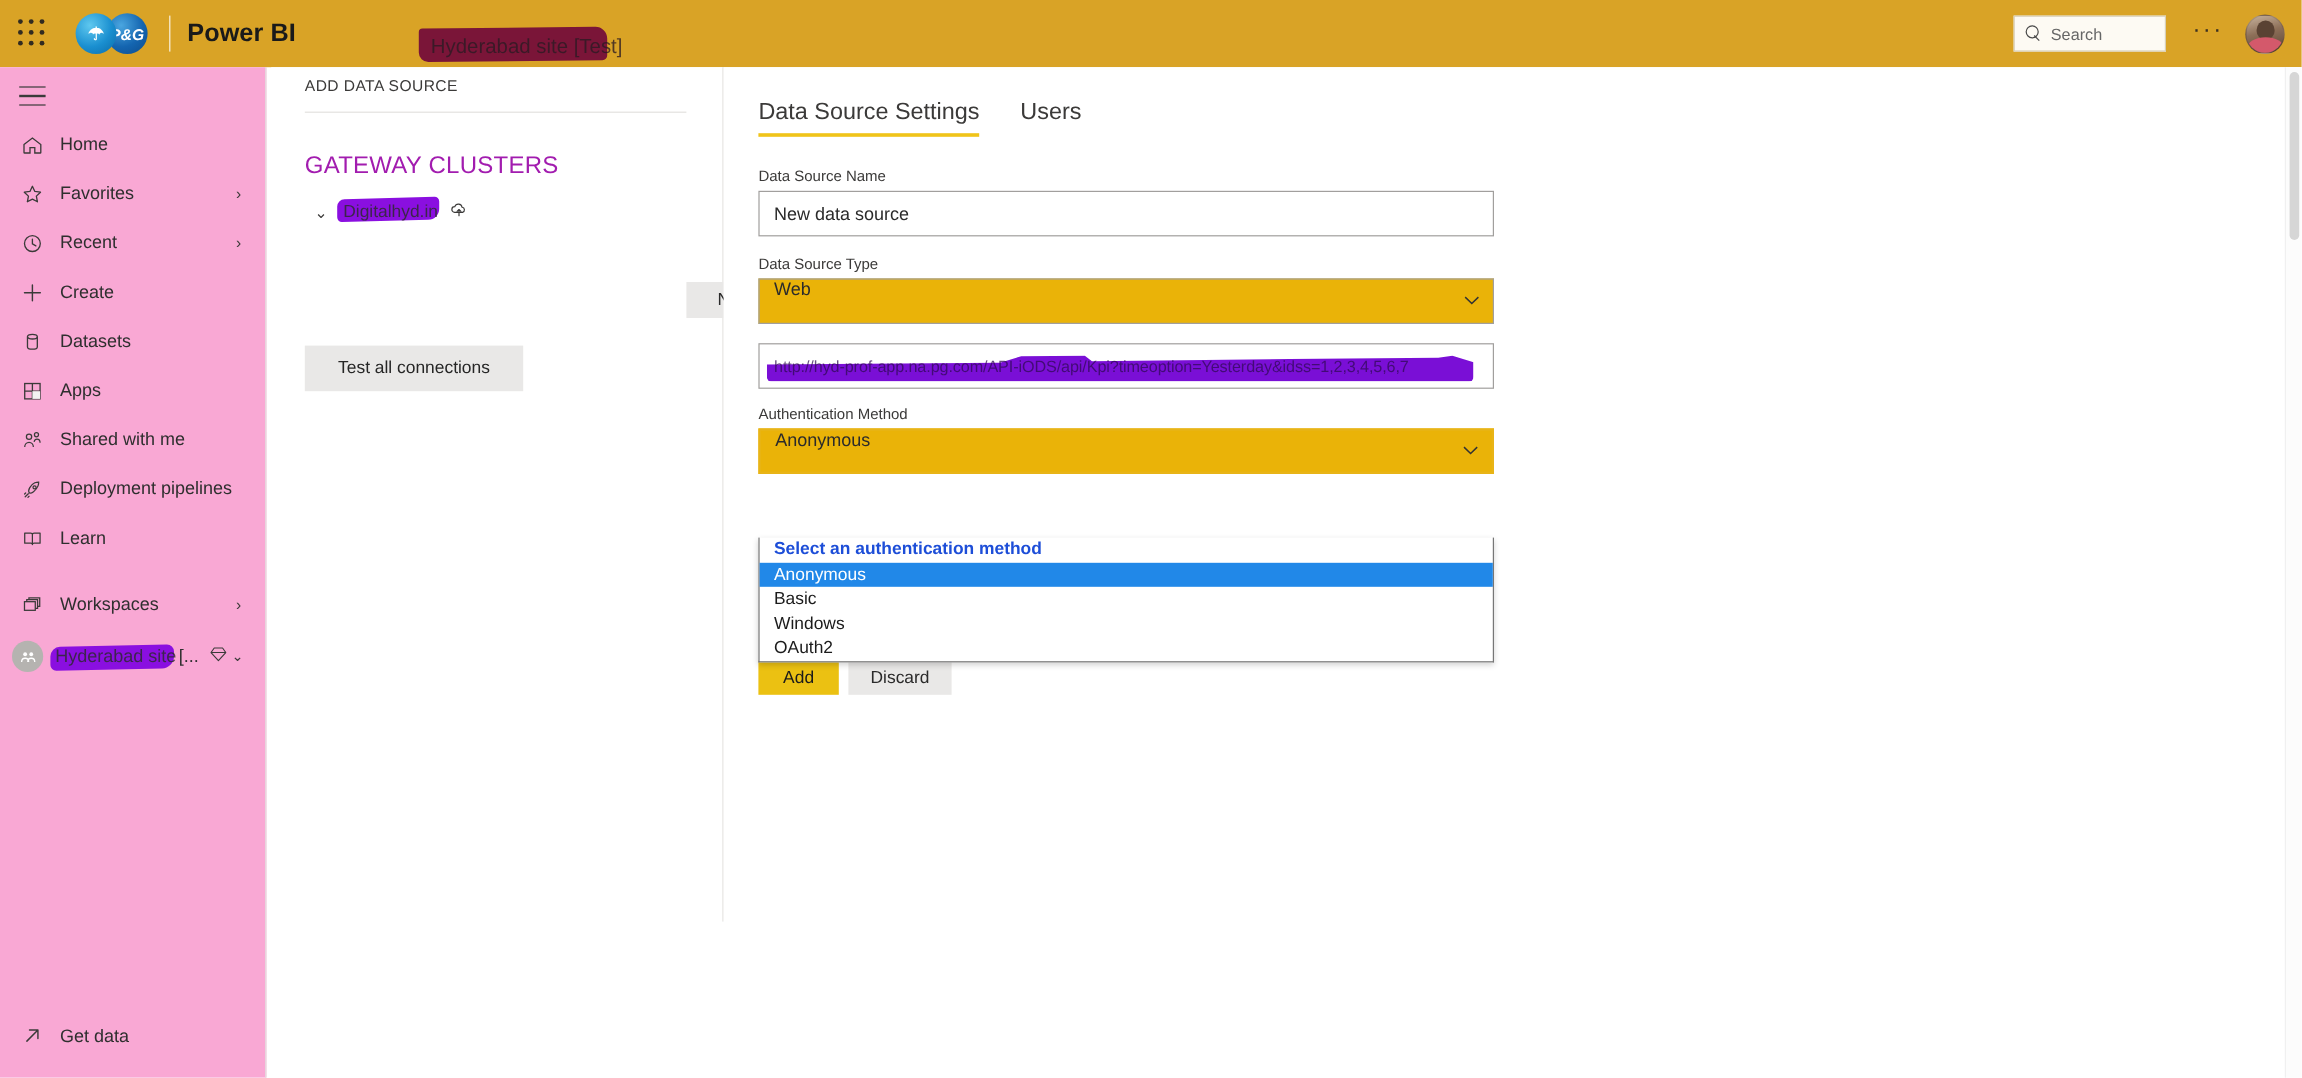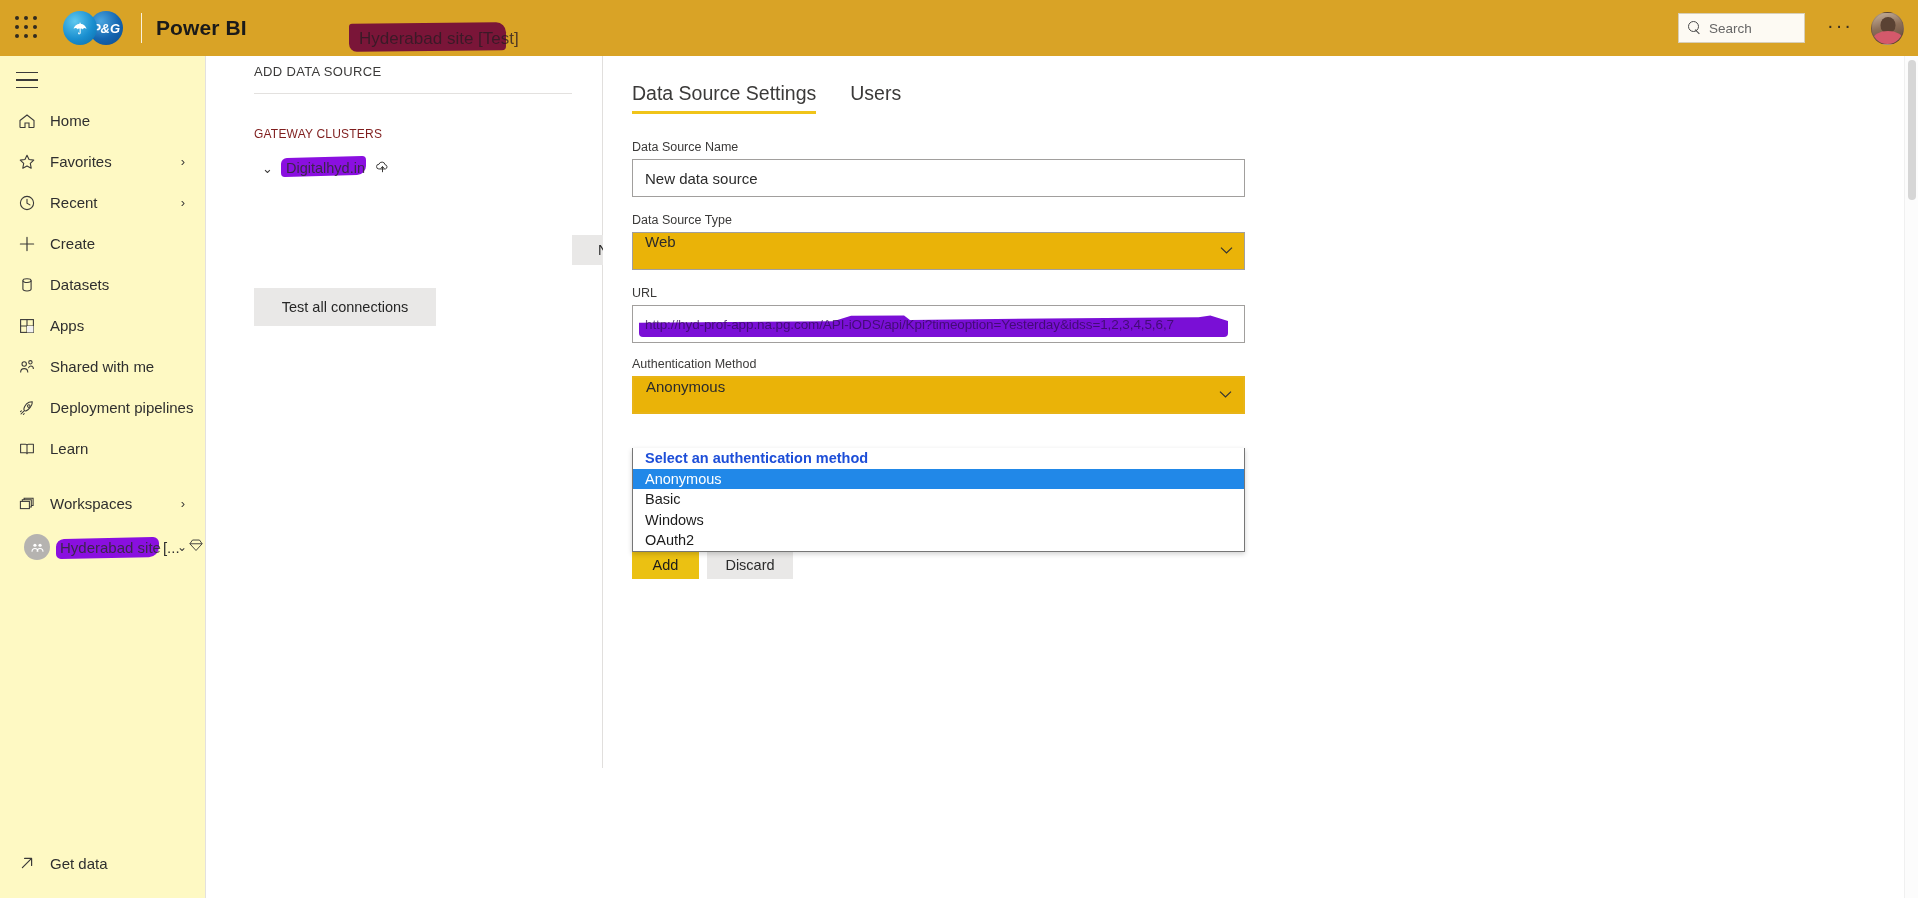--- a/index.html
+++ b/index.html
@@ -108,22 +108,22 @@
   }
   .avatar::after {
     content:""; position:absolute; left:50%; bottom:-4px;
     width:30px; height:17px; background:#d4596b; border-radius:50% 50% 0 0;
     transform: translateX(-50%);
   }
 
   
   .leftnav {
     position: absolute; top: 56px; left: 0;
-    width: 206px; height: 842px;
-    background: #fef9c3;
+    width: 222px; height: 842px;
+    background: #f9a8d4;
     border-right: 1px solid #e3e1df;
   }
   .hamburger {
     margin: 16px 0 0 16px; width: 22px; height: 16px;
     display: flex; flex-direction: column; justify-content: space-between;
     cursor: pointer;
   }
   .hamburger i { display:block; height:1.4px; background:#3a3a3a; width: 100%; }
 
   .nav-list { margin-top: 12px; }
@@ -141,21 +141,21 @@
     white-space: nowrap;
   }
   .nav-chev {
     position: absolute; right: 20px; color: #3b3a39;
     font-size: 13px; line-height: 1;
   }
   .nav-gap { height: 14px; }
 
   .ws-row {
     height: 46px; display: flex; align-items: center;
-    padding-left: 24px; cursor: pointer; position: relative;
+    padding-left: 10px; cursor: pointer; position: relative;
   }
   .ws-avatar {
     width: 26px; height: 26px; border-radius: 50%;
     background: #b5b3b0; display:flex; align-items:center; justify-content:center;
     flex: 0 0 26px;
   }
   .ws-avatar svg { display:block; }
   .ws-name-wrap { margin-left: 10px; position: relative; display:flex; align-items:center; }
   .ws-redact {
     position: absolute; left: -4px; top: 1px;
@@ -185,21 +185,21 @@
     border-right: 1px solid #e1dfdd;
   }
   .add-ds-head {
     margin: 0; padding: 8px 0 0 28px;
     font-size: 13px; color: #3b3a39; letter-spacing: .35px;
   }
   .head-rule {
     margin: 14px 0 0 28px; width: 318px; height: 1px; background: #e3e1df;
   }
   .gw-title {
-    margin: 33px 0 0 28px; font-size: 12px; color: #7f1d1d;
+    margin: 33px 0 0 28px; font-size: 20px; color: #a21caf;
     letter-spacing: .2px;
   }
   .gw-cluster-row {
     margin-top: 14px; height: 26px; display: flex; align-items: center;
     padding-left: 36px; cursor: pointer; position: relative;
   }
   .gw-chev-down { color: #3b3a39; font-size: 13px; width: 18px; }
   .gw-name-wrap { position: relative; display:flex; align-items:center; margin-left: 6px;}
   .gw-redact {
     position: absolute; left: -5px; top: -1px;
@@ -568,21 +568,20 @@
         <svg width="13" height="9" viewBox="0 0 13 9">
             <path d="M1 1.6 6.5 7 12 1.6" fill="none" stroke="#333" stroke-width="1.2"></path>
           </svg>
       </span>
     </div>
   </div>
 
   <div class="spacer-16"></div>
 
   <div class="field">
-    <div class="field-label">URL</div>
     <div class="url-input">
       <span class="url-redact"></span>
       <span class="url-text">http://hyd-prof-app.na.pg.com/API-iODS/api/Kpi?timeoption=Yesterday&amp;idss=1,2,3,4,5,6,7</span>
     </div>
   </div>
 
   <div class="spacer-14"></div>
 
   <div class="field">
     <div class="field-label">Authentication Method</div>

